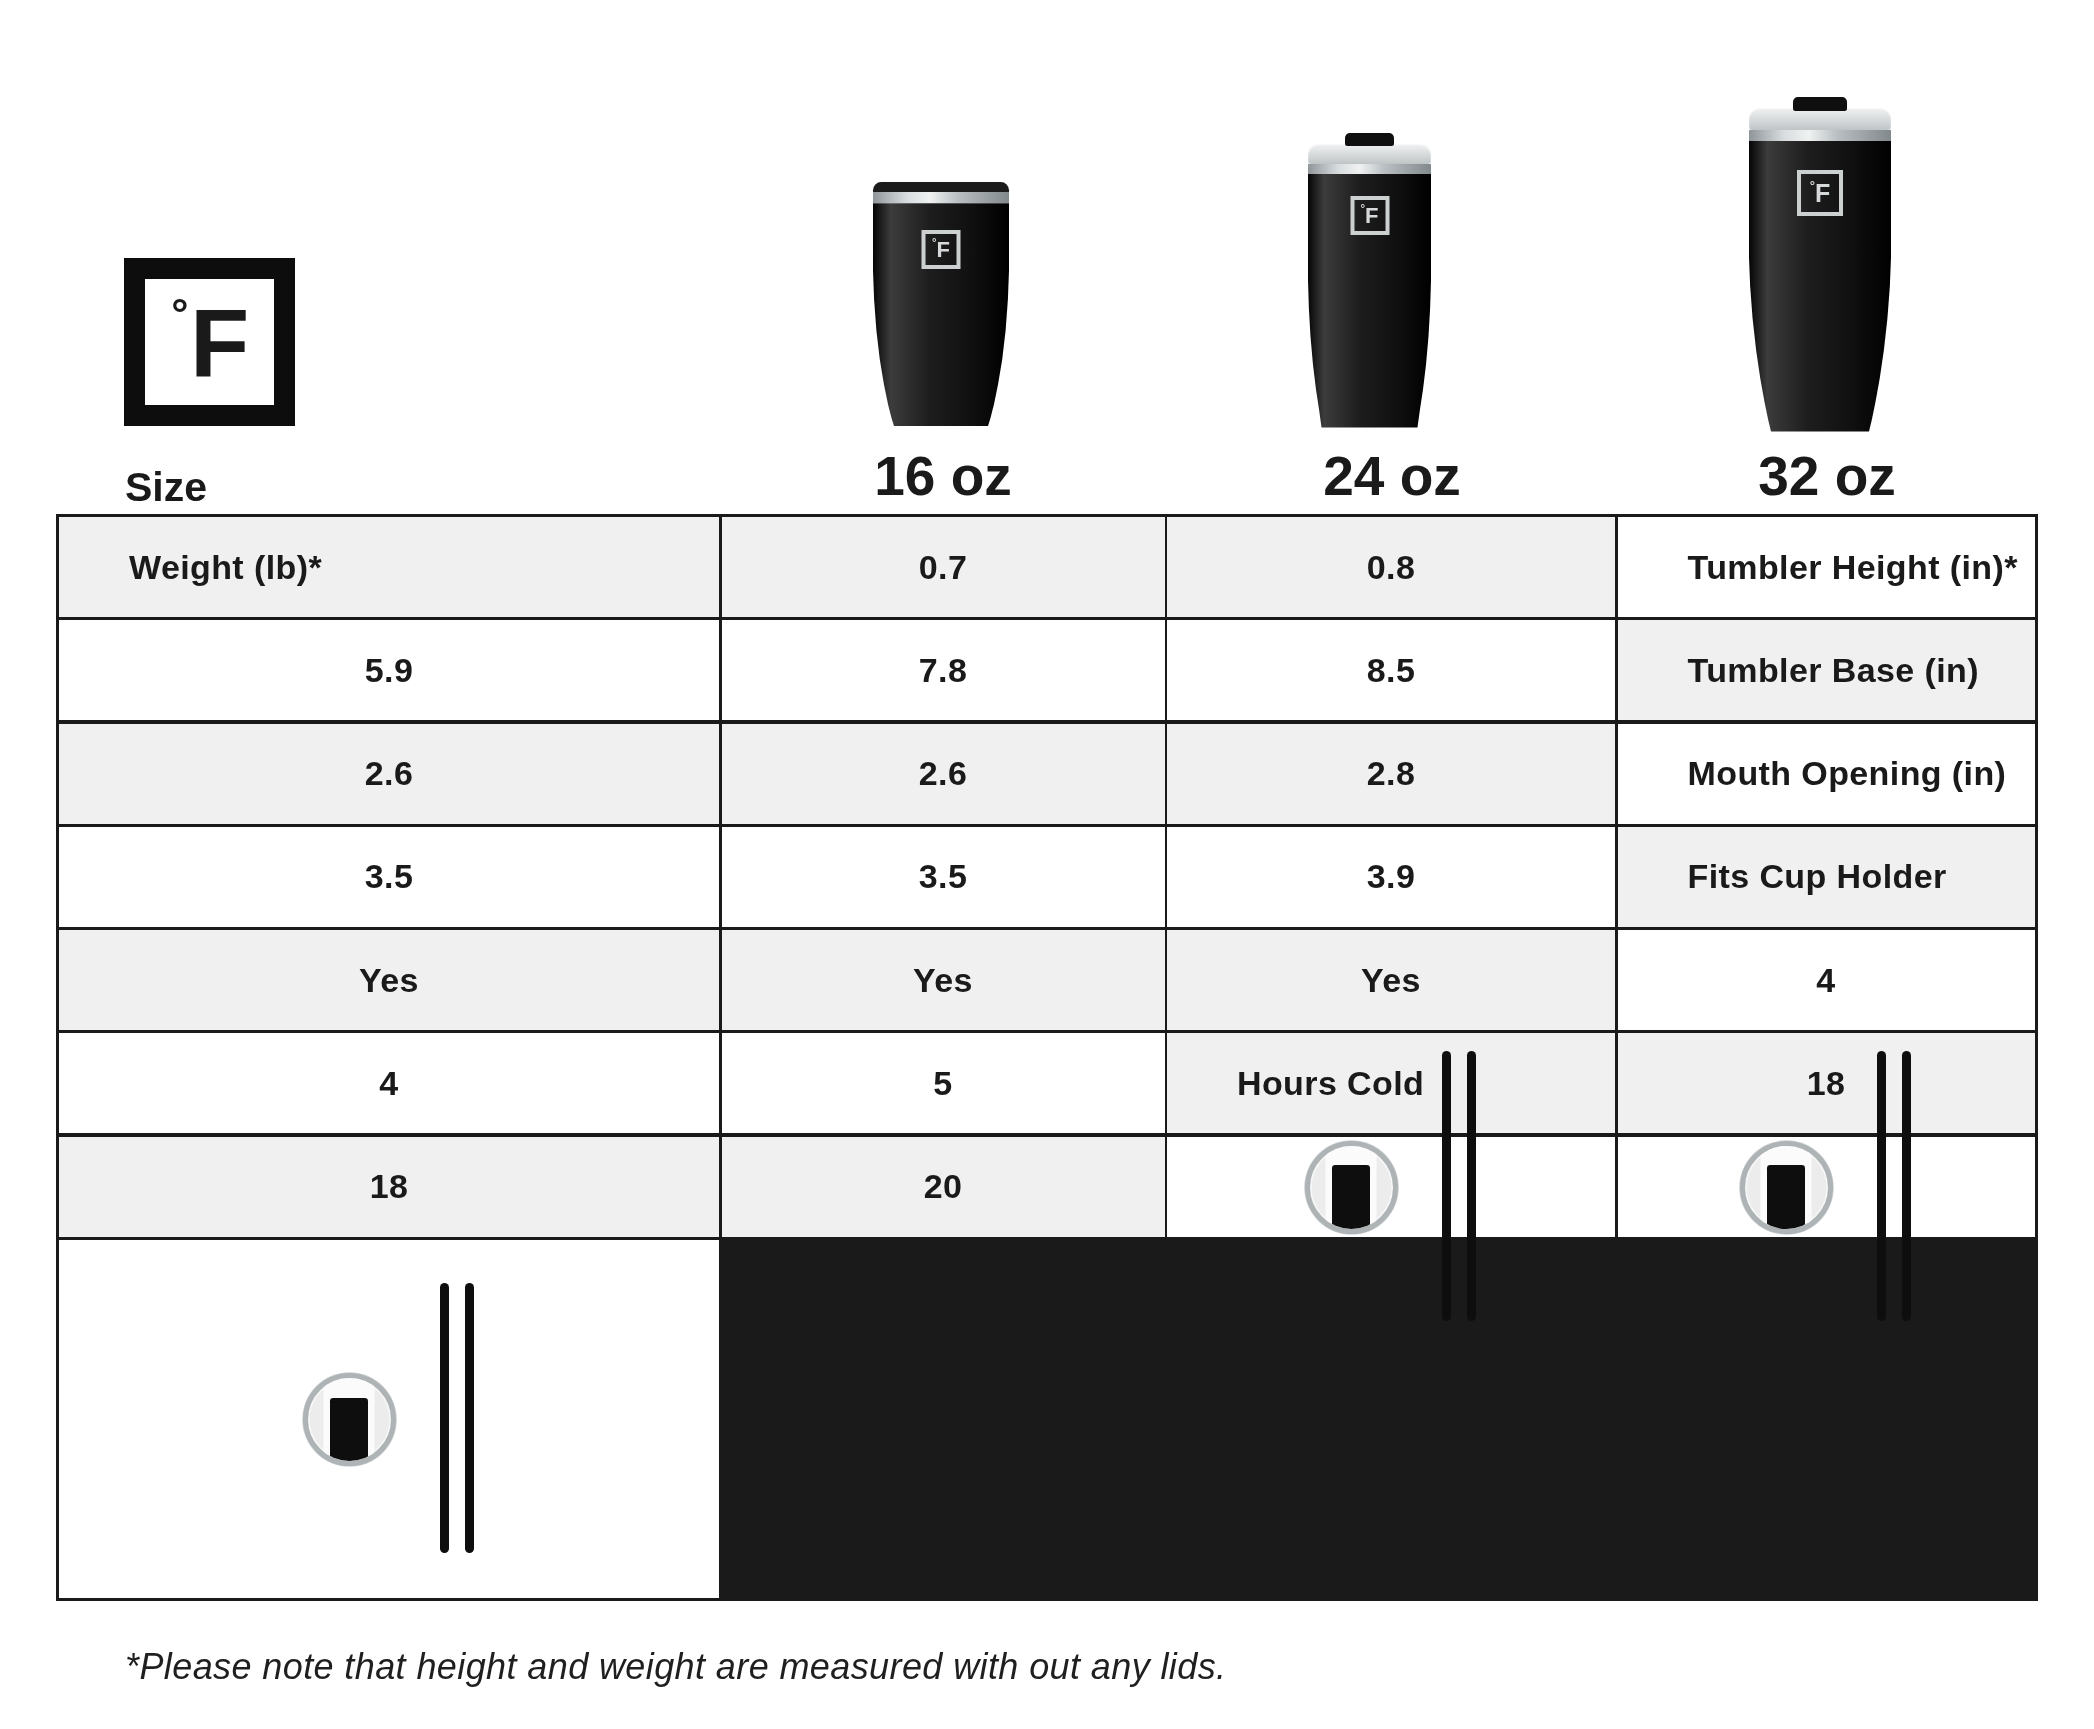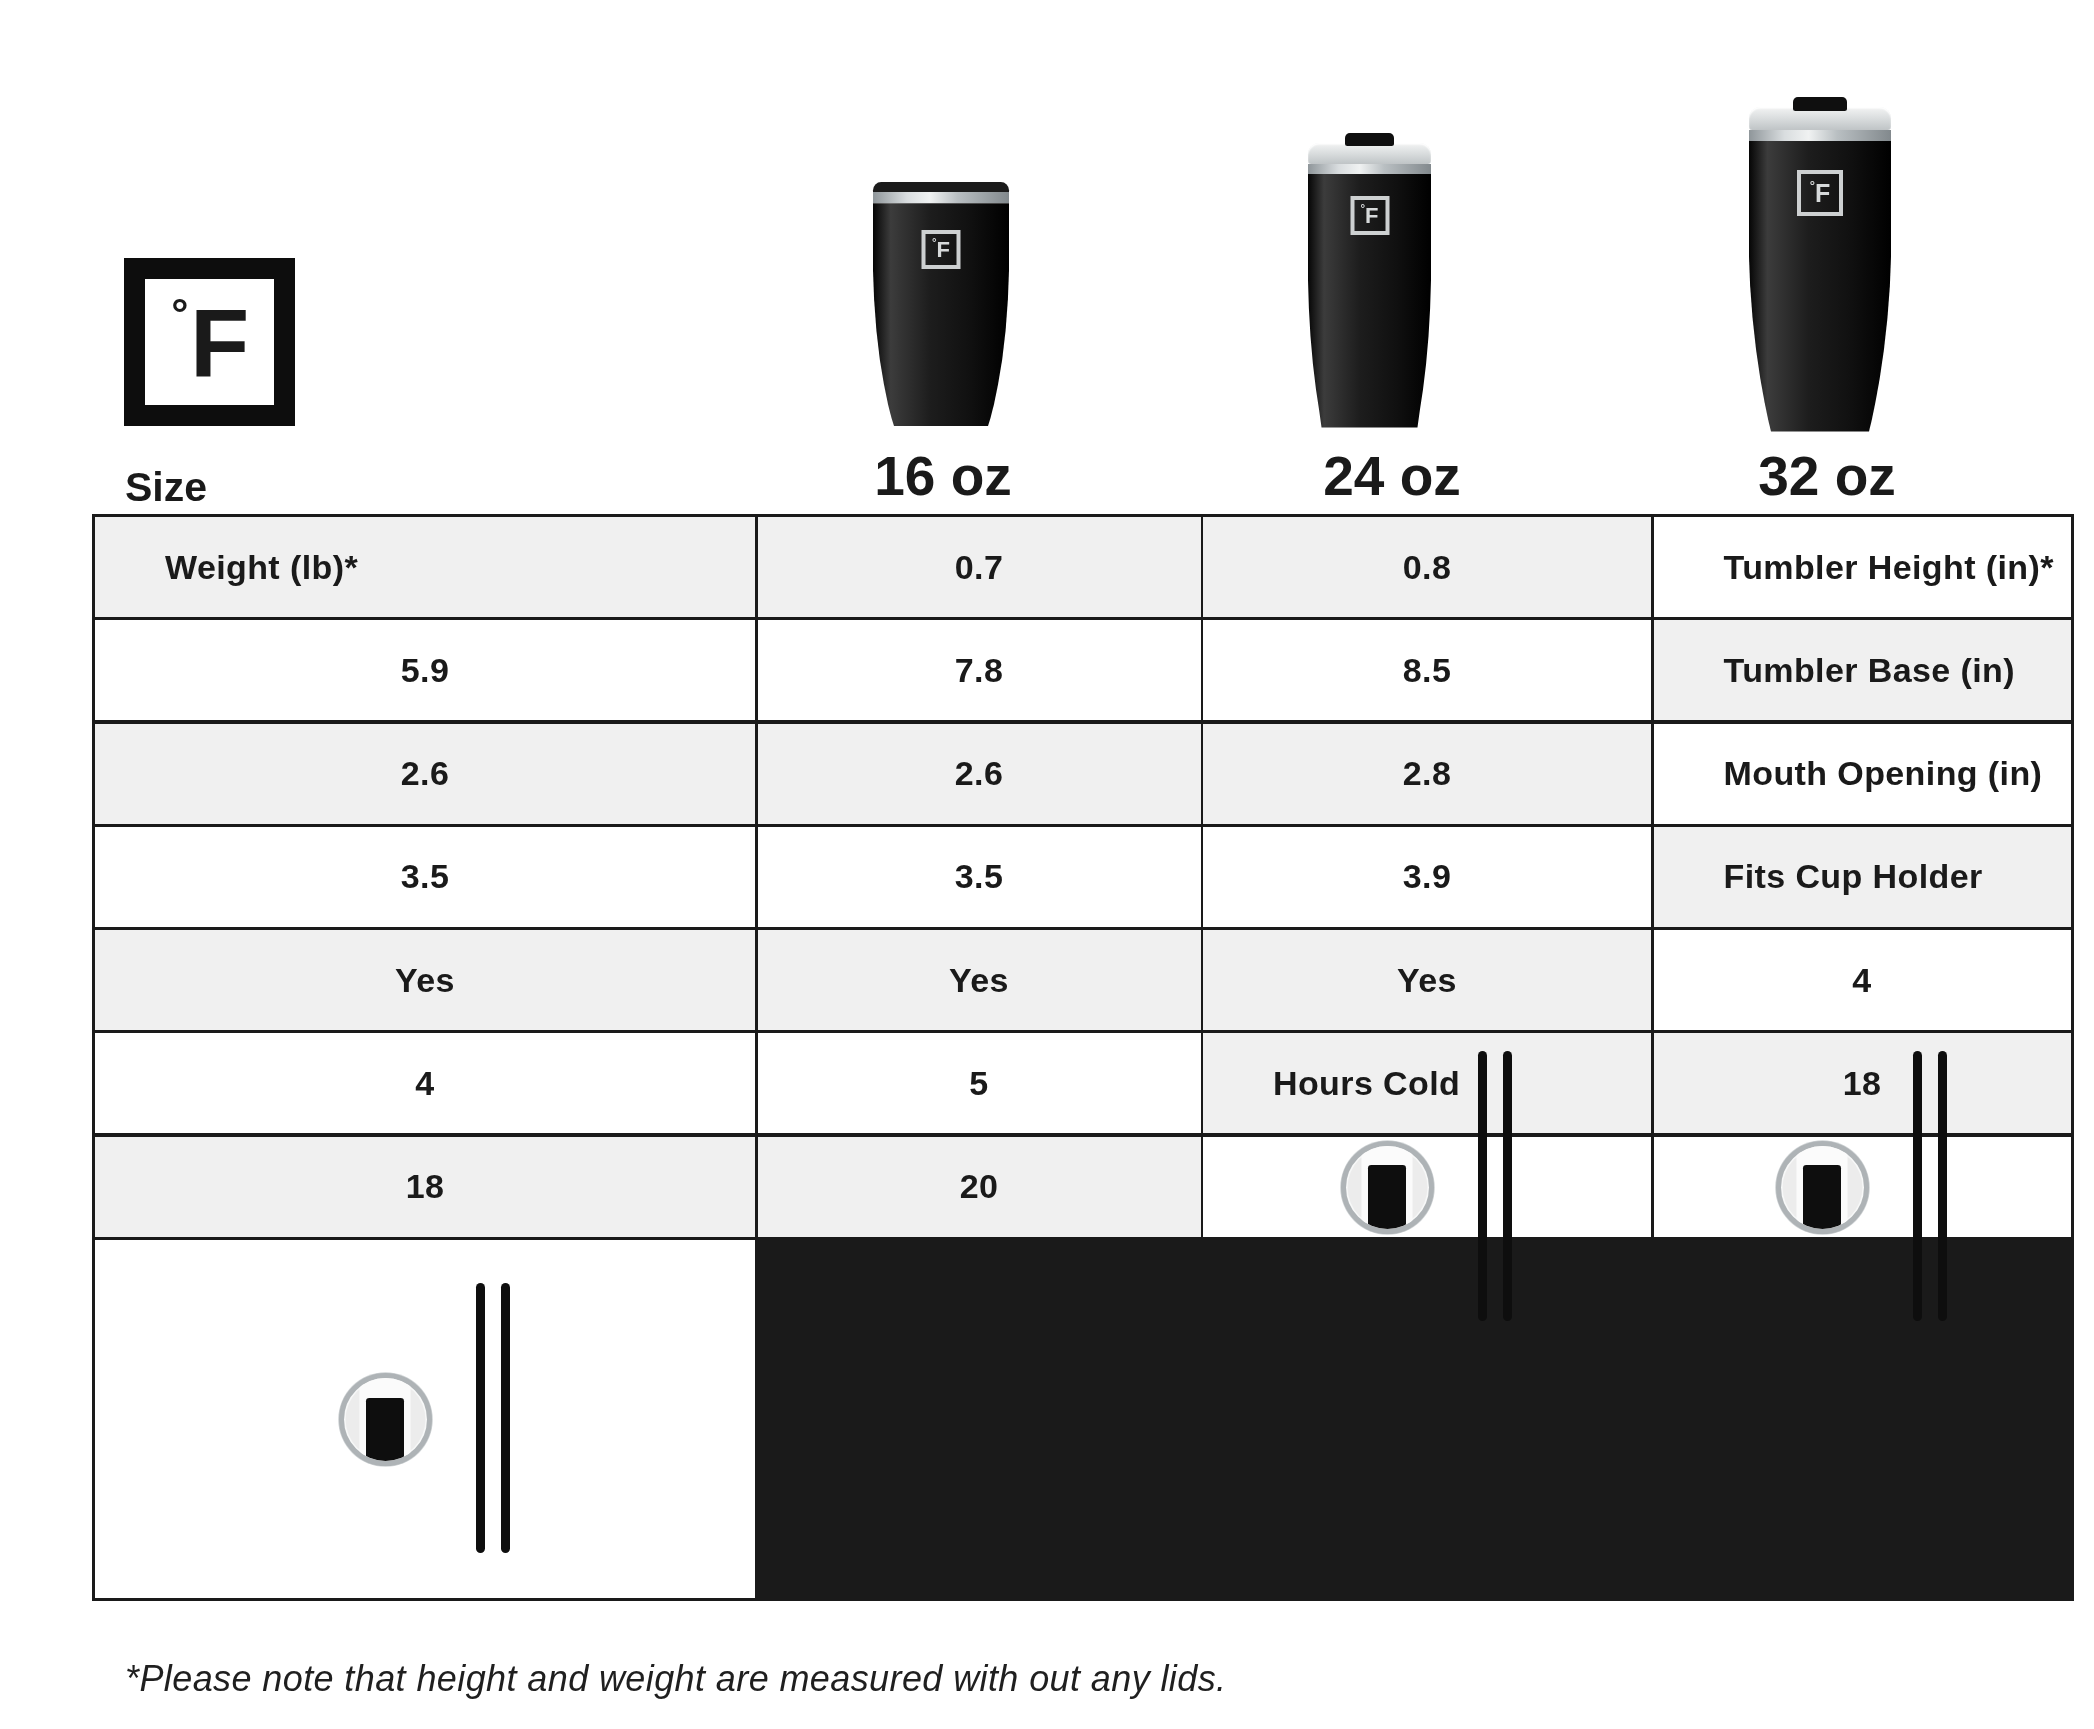--- a/index.html
+++ b/index.html
@@ -108,21 +108,21 @@
 
   
   .spec-table {
     position: absolute; left: 56px; top: 514px;
     width: 1982px; height: 1087px;
     border: 3.3px solid #1a1a1a;
     background: #1a1a1a;
     display: grid;
     grid-template-columns: 660px 443px 448px 417px;
     grid-template-rows: repeat(7, 100px) 358px;
-    column-gap: 2.5px; row-gap: 3.3px; margin-left: 36px;
+    column-gap: 2.5px; row-gap: 3.3px;
   }
   .cell {
     background: #ffffff;
     display: flex; align-items: center; justify-content: center;
     font-size: 34px; font-weight: 700; letter-spacing: 0.4px;
   }
   .cell.alt { background: #f0f0f0; }
   .cell.rowlabel { justify-content: flex-start; padding-left: 70px; }
   .cell.acc { align-items: center; }
 
@@ -149,21 +149,21 @@
     position: absolute; top: 0; width: 9px; height: 270px;
     background: #0e0e0e; border-radius: 4.9px;
   }
   .acc-straw.s1 { left: 137px; }
   .acc-straw.s2 { left: 162px; }
 
   
   .footnote {
     position: absolute; left: 125px; top: 1646px;
     font-size: 36px; font-style: italic; font-weight: 400;
-    color: #1f1f1f; letter-spacing: 0.4px; margin-top: 12px;
+    color: #1f1f1f; letter-spacing: 0.4px;
   }
 </style>
 </head>
 <body>
 
 <div class="page">
 
   <div class="brand-logo">
     <span class="degree">°</span>
     <span class="letter">F</span>

